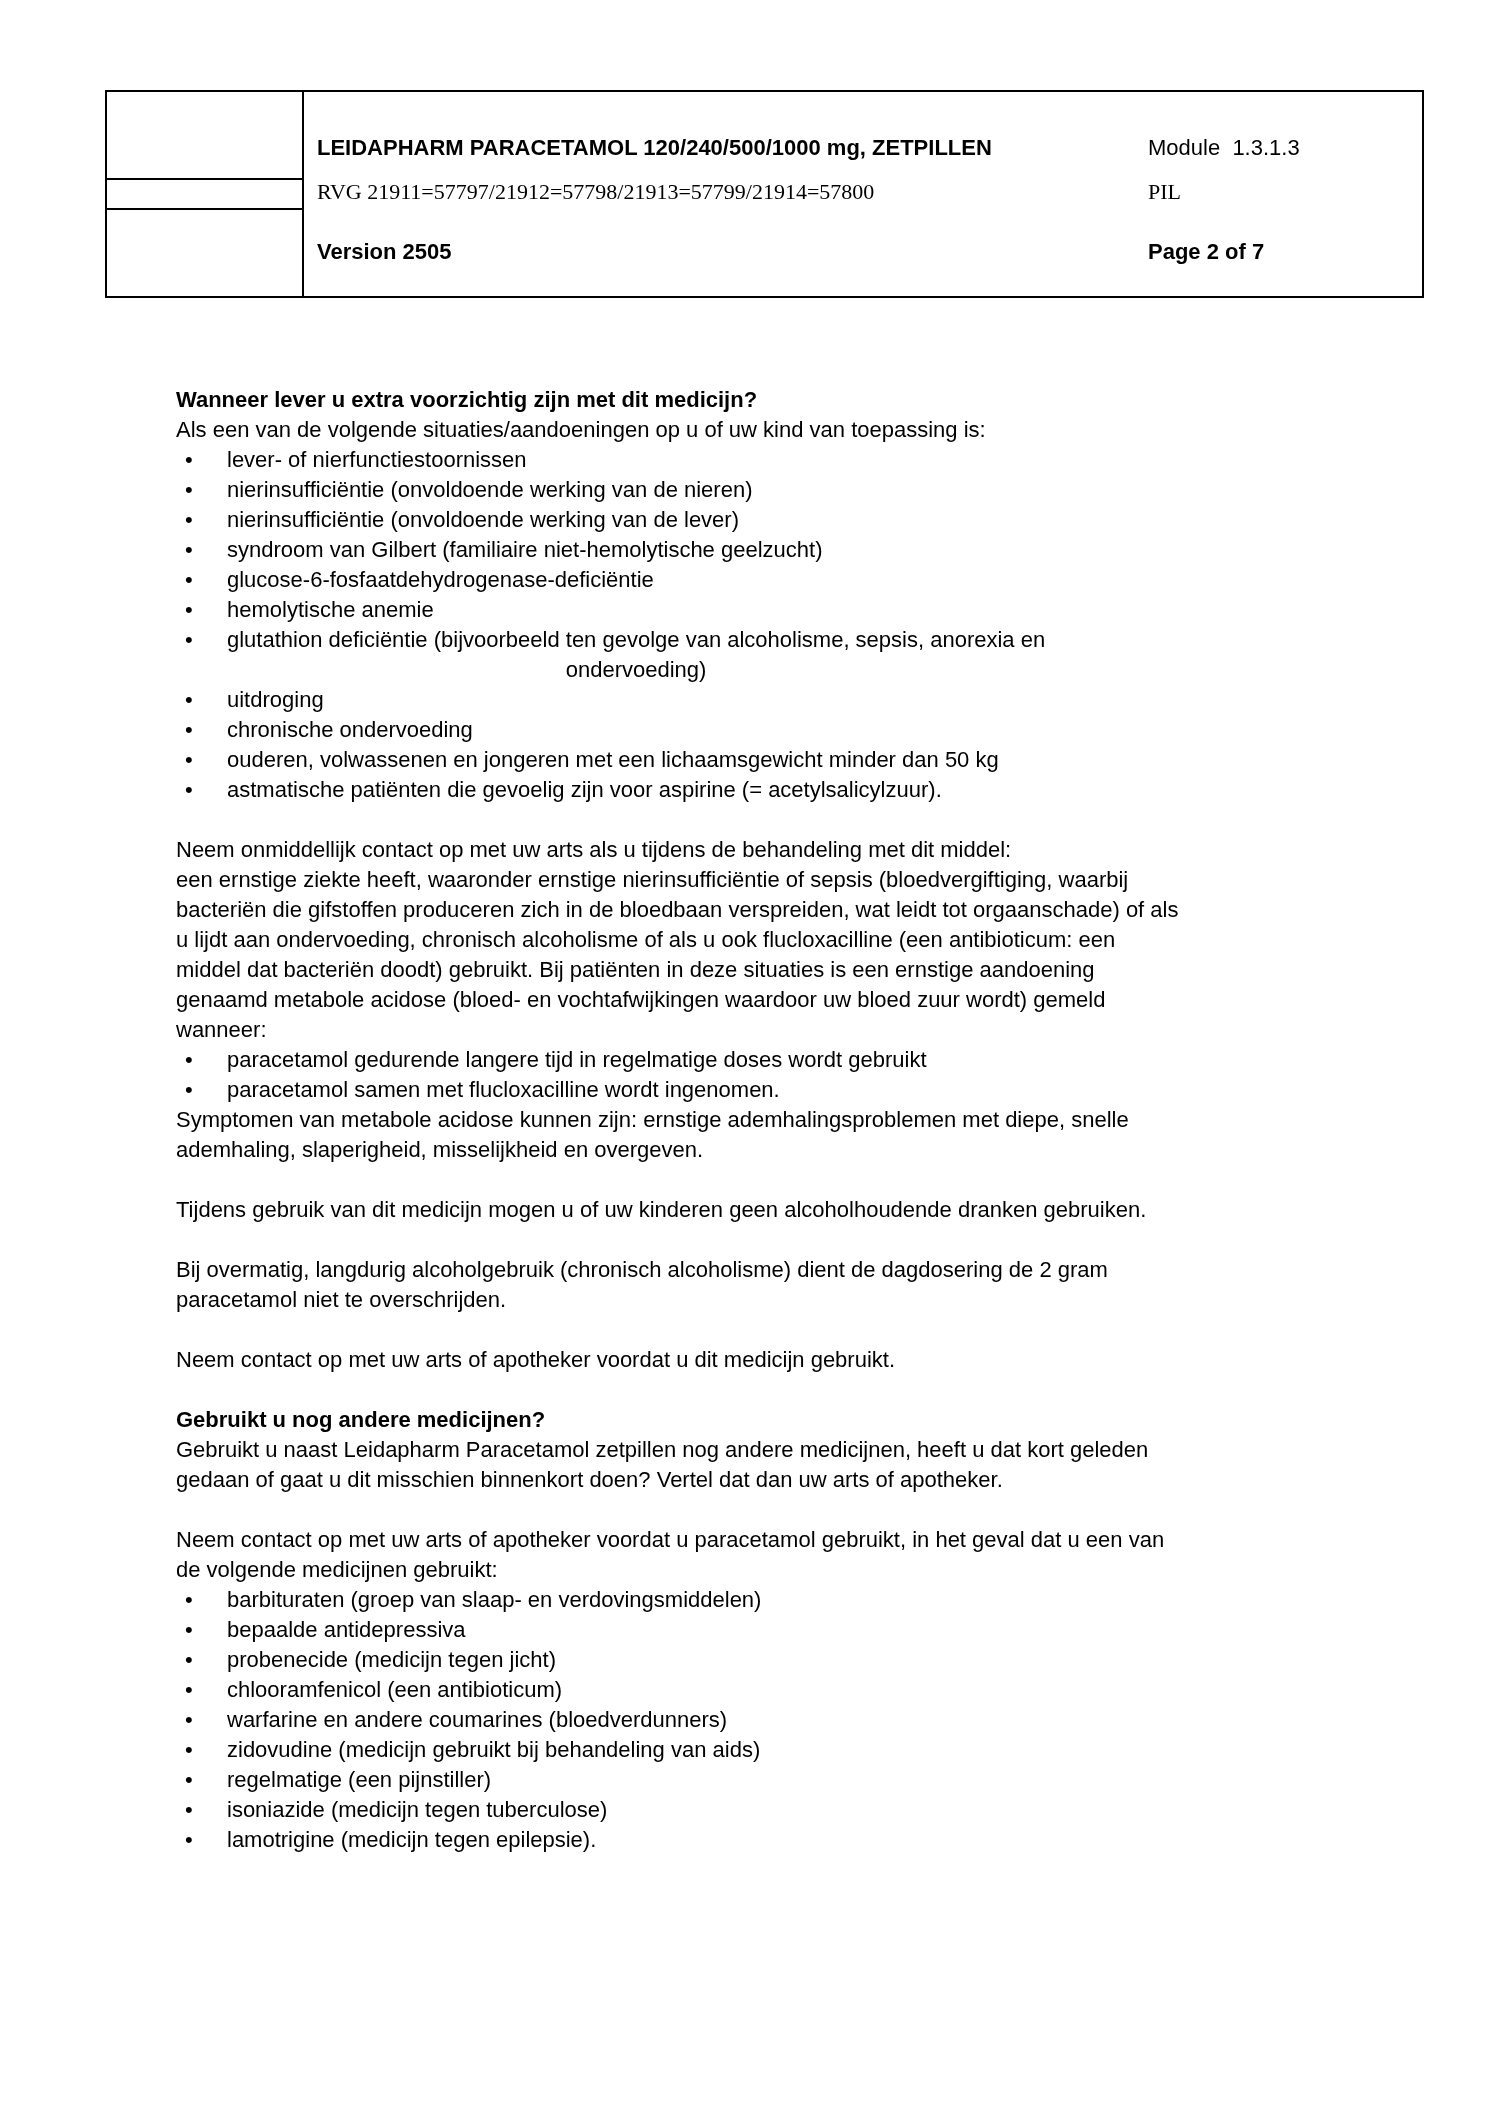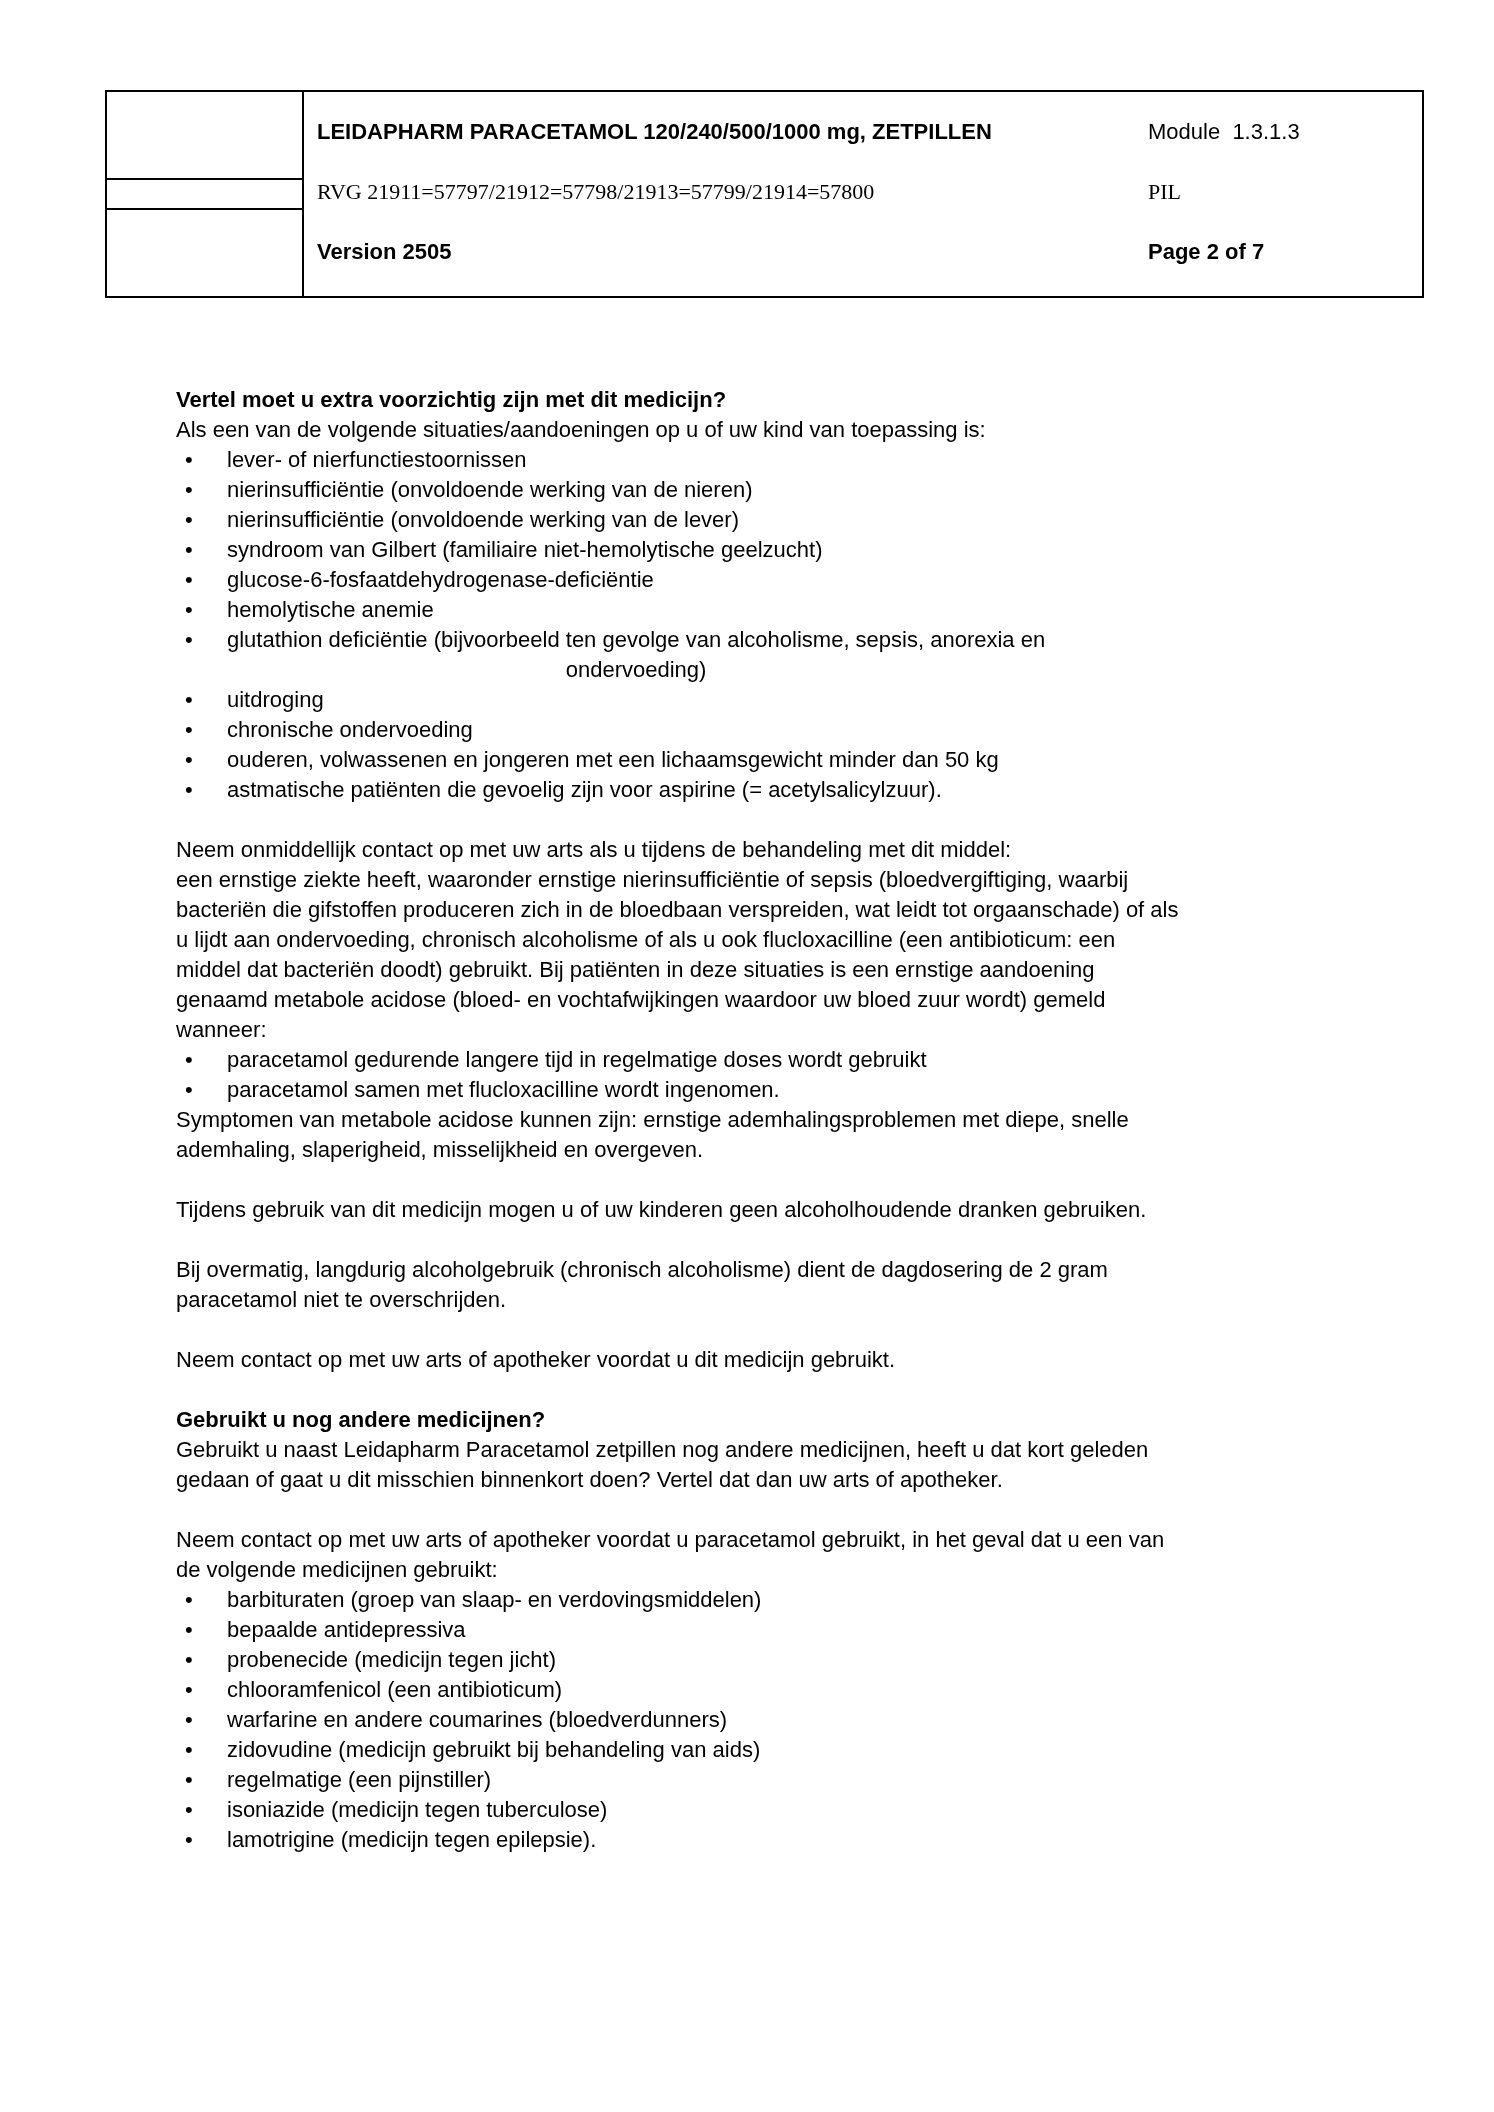--- a/index.html
+++ b/index.html
@@ -34,21 +34,21 @@
   .hl-row1 { height: 86px; border-bottom: 2px solid #000; }
   .hl-row2 { height: 28px; border-bottom: 2px solid #000; }
   .hl-row3 { height: auto; }
   .hrow {
     position: absolute;
     left: 0; width: 100%;
     height: 30px;
     line-height: 30px;
     font-size: 22px;
   }
-  .hrow-1 { top: 25px; padding-left: 27px; }
+  .hrow-1 { top: 41px; padding-left: 27px; }
   .hrow-2 { top: 85px; font-family: Liberation Serif, serif; }
   .hrow-3 { top: 145px; font-weight: bold; }
   .hcell { position: absolute; white-space: pre; }
   .hcell.main { left: 210px; }
   .hcell.side { left: 1041px; }
   .title { font-weight: 700; }
 
   
   .doc-body {
     position: absolute;
@@ -87,21 +87,21 @@
       <span class="hcell side">PIL</span>
     </div>
 
     <div class="hrow hrow-3">
       <span class="hcell main">Version 2505</span>
       <span class="hcell side">Page 2 of 7</span>
     </div>
   </div>
 
   <div class="doc-body">
-      <div class="heading">Vertel moet u extra voorzichtig zijn met dit medicijn?</div>
+      <div class="heading">Wanneer lever u extra voorzichtig zijn met dit medicijn?</div>
       <div class="para">Als een van de volgende situaties/aandoeningen op u of uw kind van toepassing is:</div>
       <div class="bullets">
         <div class="bullet">
           <span class="dot">•</span>
           <span class="btxt">lever- of nierfunctiestoornissen</span>
         </div>
         <div class="bullet">
           <span class="dot">•</span>
           <span class="btxt">nierinsufficiëntie (onvoldoende werking van de nieren)</span>
         </div>

